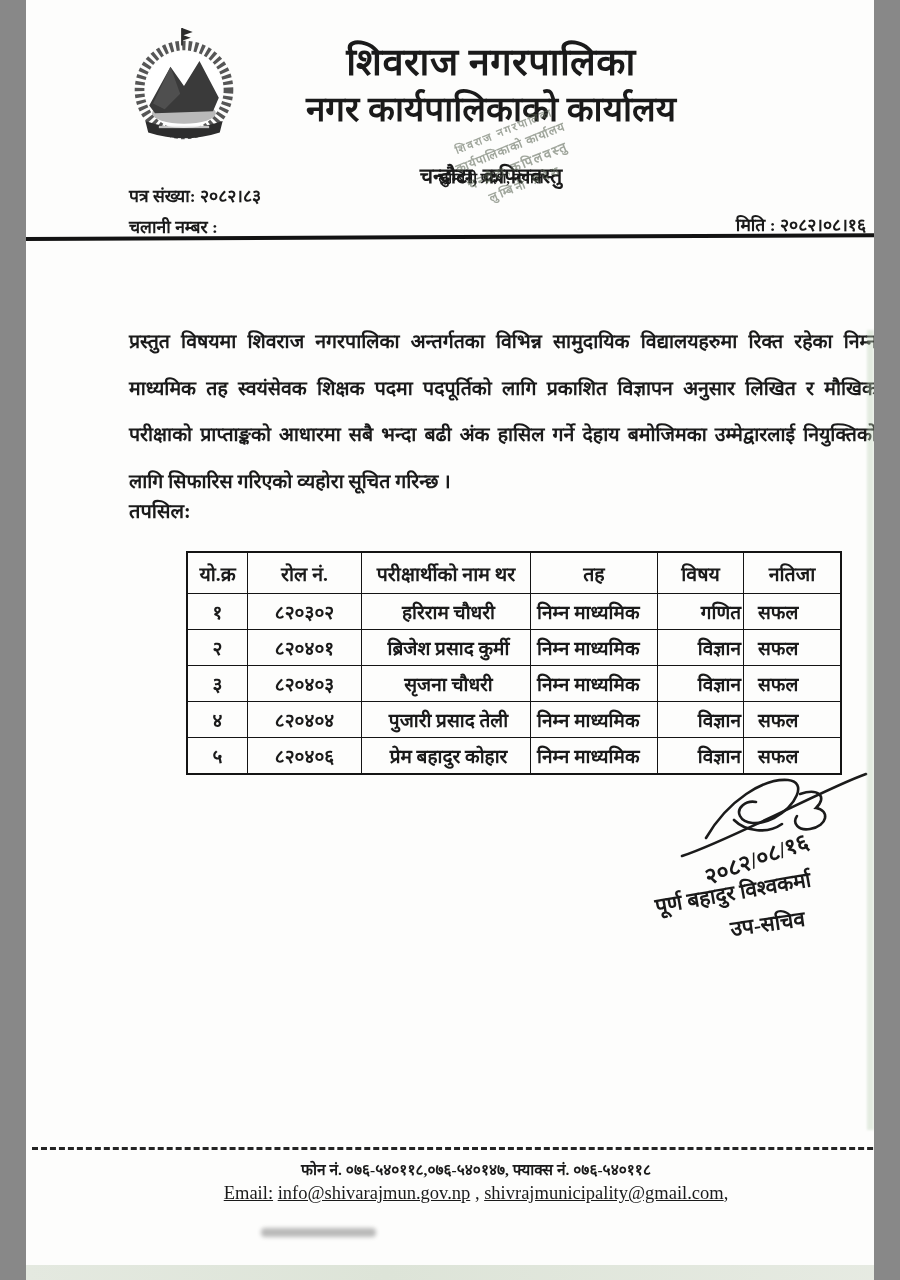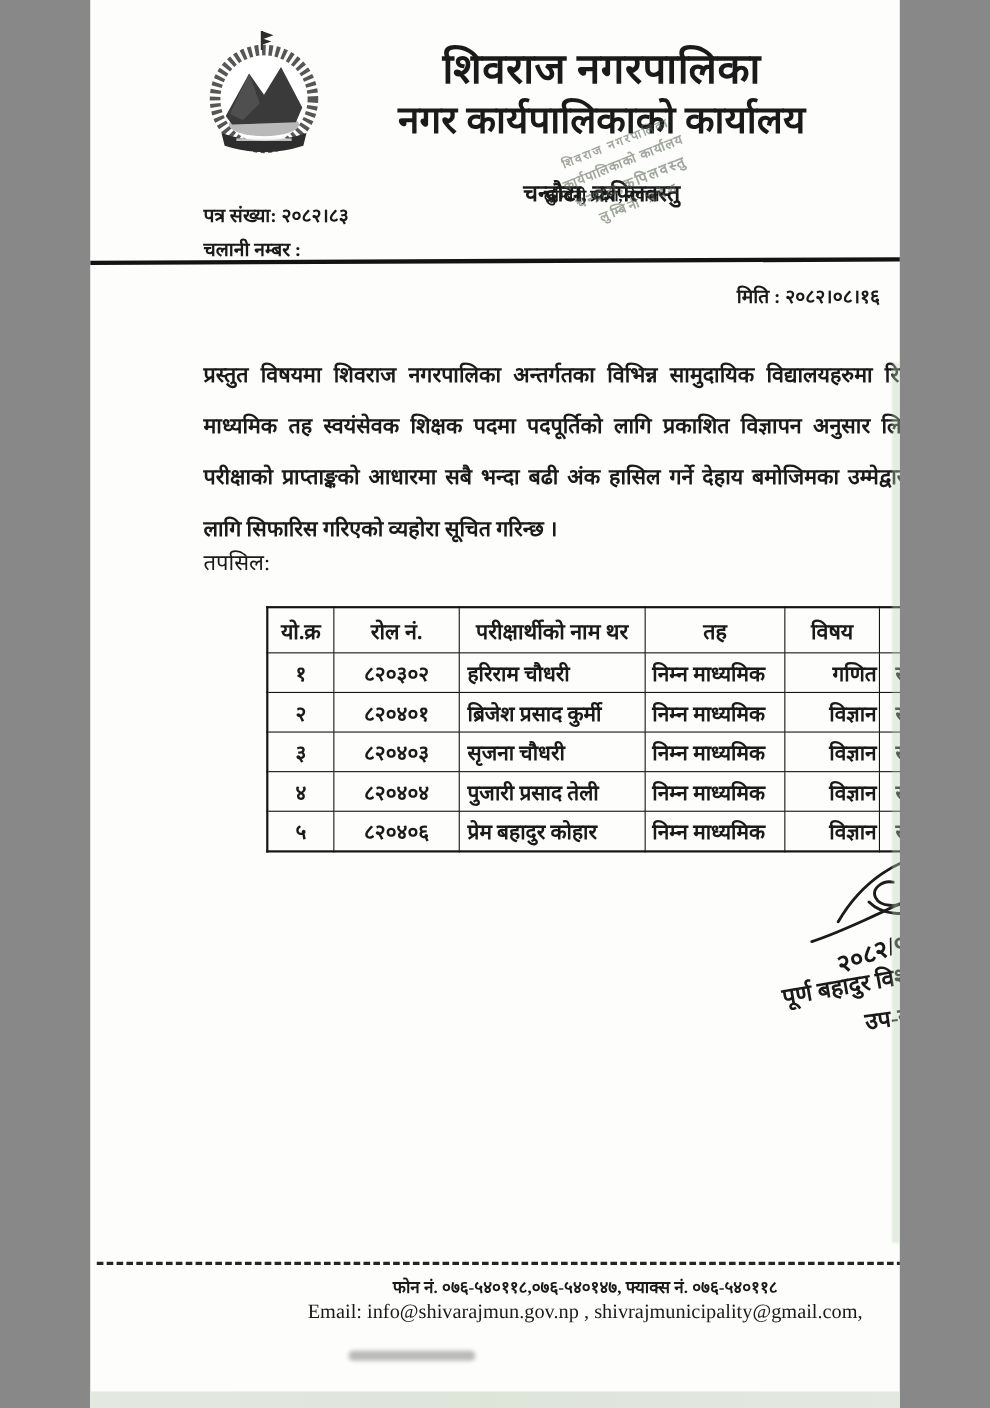--- a/index.html
+++ b/index.html
@@ -1,17 +1,17 @@
 <!DOCTYPE html>
 <html><head>
 <meta charset="utf-8">
 <style>
   html,body{margin:0;padding:0;background:#888;}
   .page{
-    position:relative;width:736px;height:1280px;margin:0 auto;
+    position:relative;width:848px;height:1280px;margin:0 auto;
     background:#fdfdfc;overflow:hidden;
     font-family:"Liberation Serif","DejaVu Sans",serif;color:#1a1a1a;
   }
   .abs{position:absolute;}
 
   
   .logo{left:100px;top:26px;width:116px;height:126px;}
   .head-center{left:195px;top:0;width:540px;text-align:center;}
   .t1{top:34px;font-size:38px;font-weight:700;letter-spacing:.5px;}
   .t2{top:84px;font-size:35px;font-weight:700;}
@@ -23,61 +23,61 @@
     transform:rotate(-22deg);opacity:.55;color:#55604f;
     text-align:center;font-weight:700;pointer-events:none;
   }
   .stamp div{line-height:1.55;}
   .stamp .s0{font-size:11px;letter-spacing:2px;}
   .stamp .s1{font-size:12px;letter-spacing:1px;}
   .stamp .s2{font-size:13px;letter-spacing:2px;}
   .stamp .s3{font-size:12px;letter-spacing:3px;}
 
   .meta-left{left:103px;top:181px;font-size:17.5px;font-weight:700;line-height:31px;}
-  .date-right{top:212px;right:18px;font-size:17.5px;font-weight:700;margin-top:44px;}
+  .date-right{top:212px;right:8px;font-size:17.5px;font-weight:700;}
   .rule{left:0;top:235px;width:900px;height:3.5px;background:#131313;transform:rotate(-.25deg);}
 
   .subject{left:0;top:259px;width:900px;text-align:center;font-size:20px;font-weight:700;}
 
   .body-par{
     left:103px;top:319px;width:748px;
     font-size:19.5px;font-weight:600;line-height:46.5px;
     text-align:justify;
   }
-  .tapasil{left:103px;top:497px;font-size:20px;font-weight:400;}
+  .tapasil{left:103px;top:497px;font-size:20px;font-weight:700;}
 
   
   .tbl{left:160px;top:551px;}
   table{border-collapse:collapse;table-layout:fixed;width:623px;}
   table,td,th{border:1.6px solid #141414;}
   table{border-width:2.5px;}
   th{font-size:19.5px;font-weight:700;padding:7px 2px 6px;}
   td{font-size:19px;font-weight:600;padding:5px 2px 4px;}
   .c0{width:55px;text-align:center;}
   .c1{width:109px;text-align:center;}
-  .c2{width:164px;text-align:left;padding-left:7px;}
+  .c2{width:164px;text-align:center;padding-left:7px;}
   .c3{width:122px;text-align:left;padding-left:6px;}
   .c4{width:81px;text-align:right;padding-left:9px;}
   .c5{width:92px;text-align:left;padding-left:14px;font-family:Liberation Serif, serif;}
   th.c2,th.c3,th.c4,th.c5{text-align:center;padding-left:2px;}
 
   
   .sig-group{left:618px;top:766px;width:280px;height:190px;}
   .sig-svg{position:absolute;left:32px;top:0;}
   .sig-date{position:absolute;left:58px;top:76px;font-size:23px;font-weight:600;transform:rotate(-20deg);white-space:nowrap;}
   .sig-name{position:absolute;left:10px;top:112px;font-size:21px;font-weight:700;transform:rotate(-10deg);white-space:nowrap;}
   .sig-title{position:absolute;left:86px;top:143px;font-size:21px;font-weight:700;transform:rotate(-8deg);white-space:nowrap;}
 
   
   .foot-dash{left:6px;top:1147px;width:886px;border-top:3px dashed #242424;}
   .foot-phone{left:0;top:1158px;width:900px;text-align:center;font-size:15.5px;font-weight:700;}
   .foot-email,.foot-web{left:0;width:900px;text-align:center;font-size:18.5px;font-family:"Liberation Serif",serif;}
   .foot-email{top:1183px;}
   .foot-web{top:1208px;}
-  .u{}
+  .u{text-decoration:underline;}
 
   .smudge{left:235px;top:1228px;width:115px;height:9px;background:#3c3c3c;opacity:.35;filter:blur(2px);border-radius:4px;}
   .band-bottom{left:0;top:1265px;width:900px;height:15px;background:linear-gradient(90deg,#e4e9e0,#dde4d8 40%,#e7ebe3);}
   .band-right{right:0;top:330px;width:7px;height:800px;background:rgba(190,210,185,.4);filter:blur(1px);}
 </style>
 </head>
 <body>
 
 <div class="page">
 

